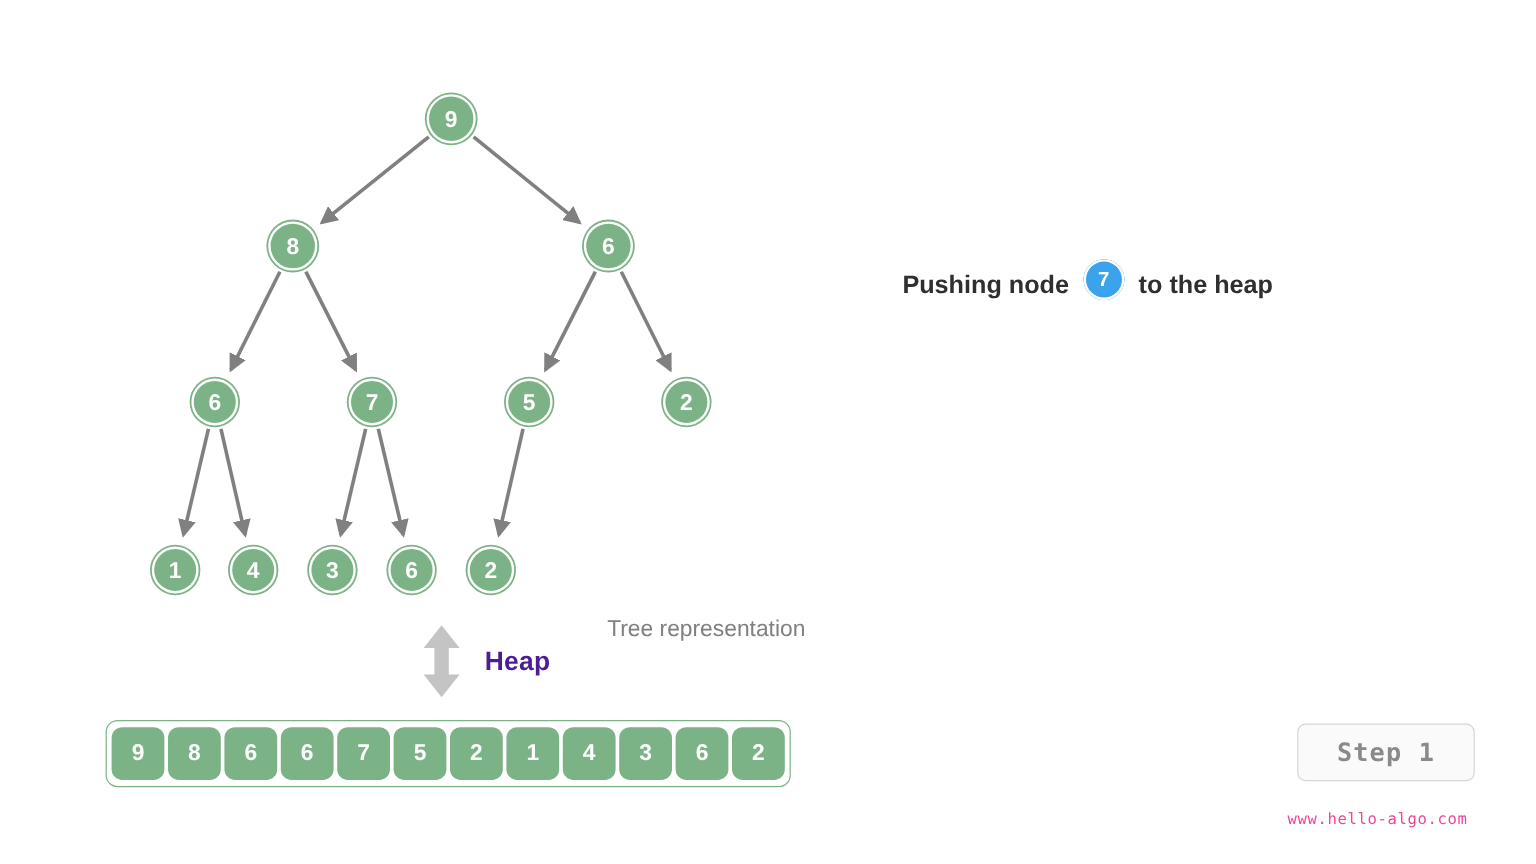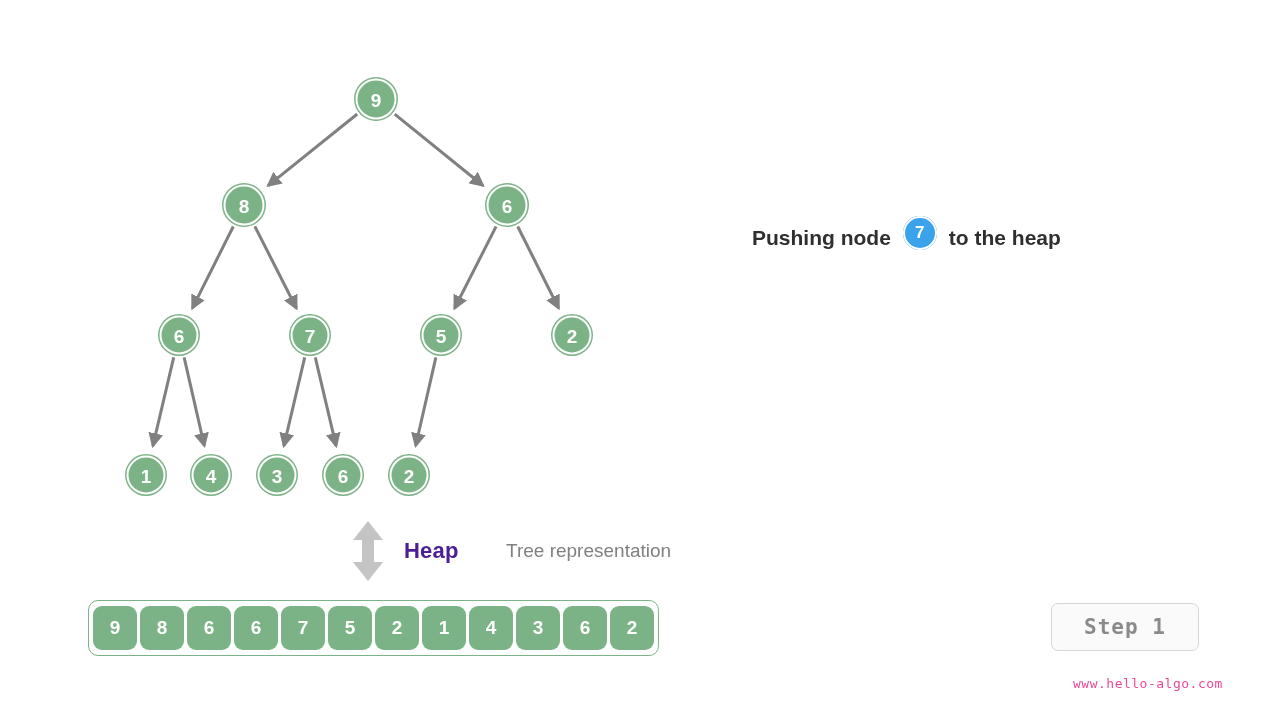--- a/index.html
+++ b/index.html
@@ -71,21 +71,21 @@
     letter-spacing: 0.2px;
   }
   .rep-texts {
     position: absolute;
     left: 506px;
     top: 512px;
     width: 280px;
     height: 78px;
     display: flex;
     flex-direction: column;
-    justify-content: center;
+    justify-content: flex-start;
     gap: 15px;
   }
   .rep-line {
     font-size: 19px;
     color: #808080;
     line-height: 26px;
   }
 
   
   .array-wrap {
@@ -135,21 +135,21 @@
     display: flex;
     align-items: center;
     justify-content: center;
     margin: 0 12px;
     box-shadow: inset 0 0 0 2px #ffffff, inset 0 0 0 4px #3ba3ec;
   }
 
   
   .step-badge {
     position: absolute;
-    left: 1051px;
+    left: 1081px;
     top: 603px;
     width: 148px;
     height: 48px;
     box-sizing: border-box;
     border: 1.5px solid #d6d6d6;
     border-radius: 7px;
     background: #fafafa;
     color: #8a8a8a;
     font-family: "DejaVu Sans Mono", monospace;
     font-size: 21px;

